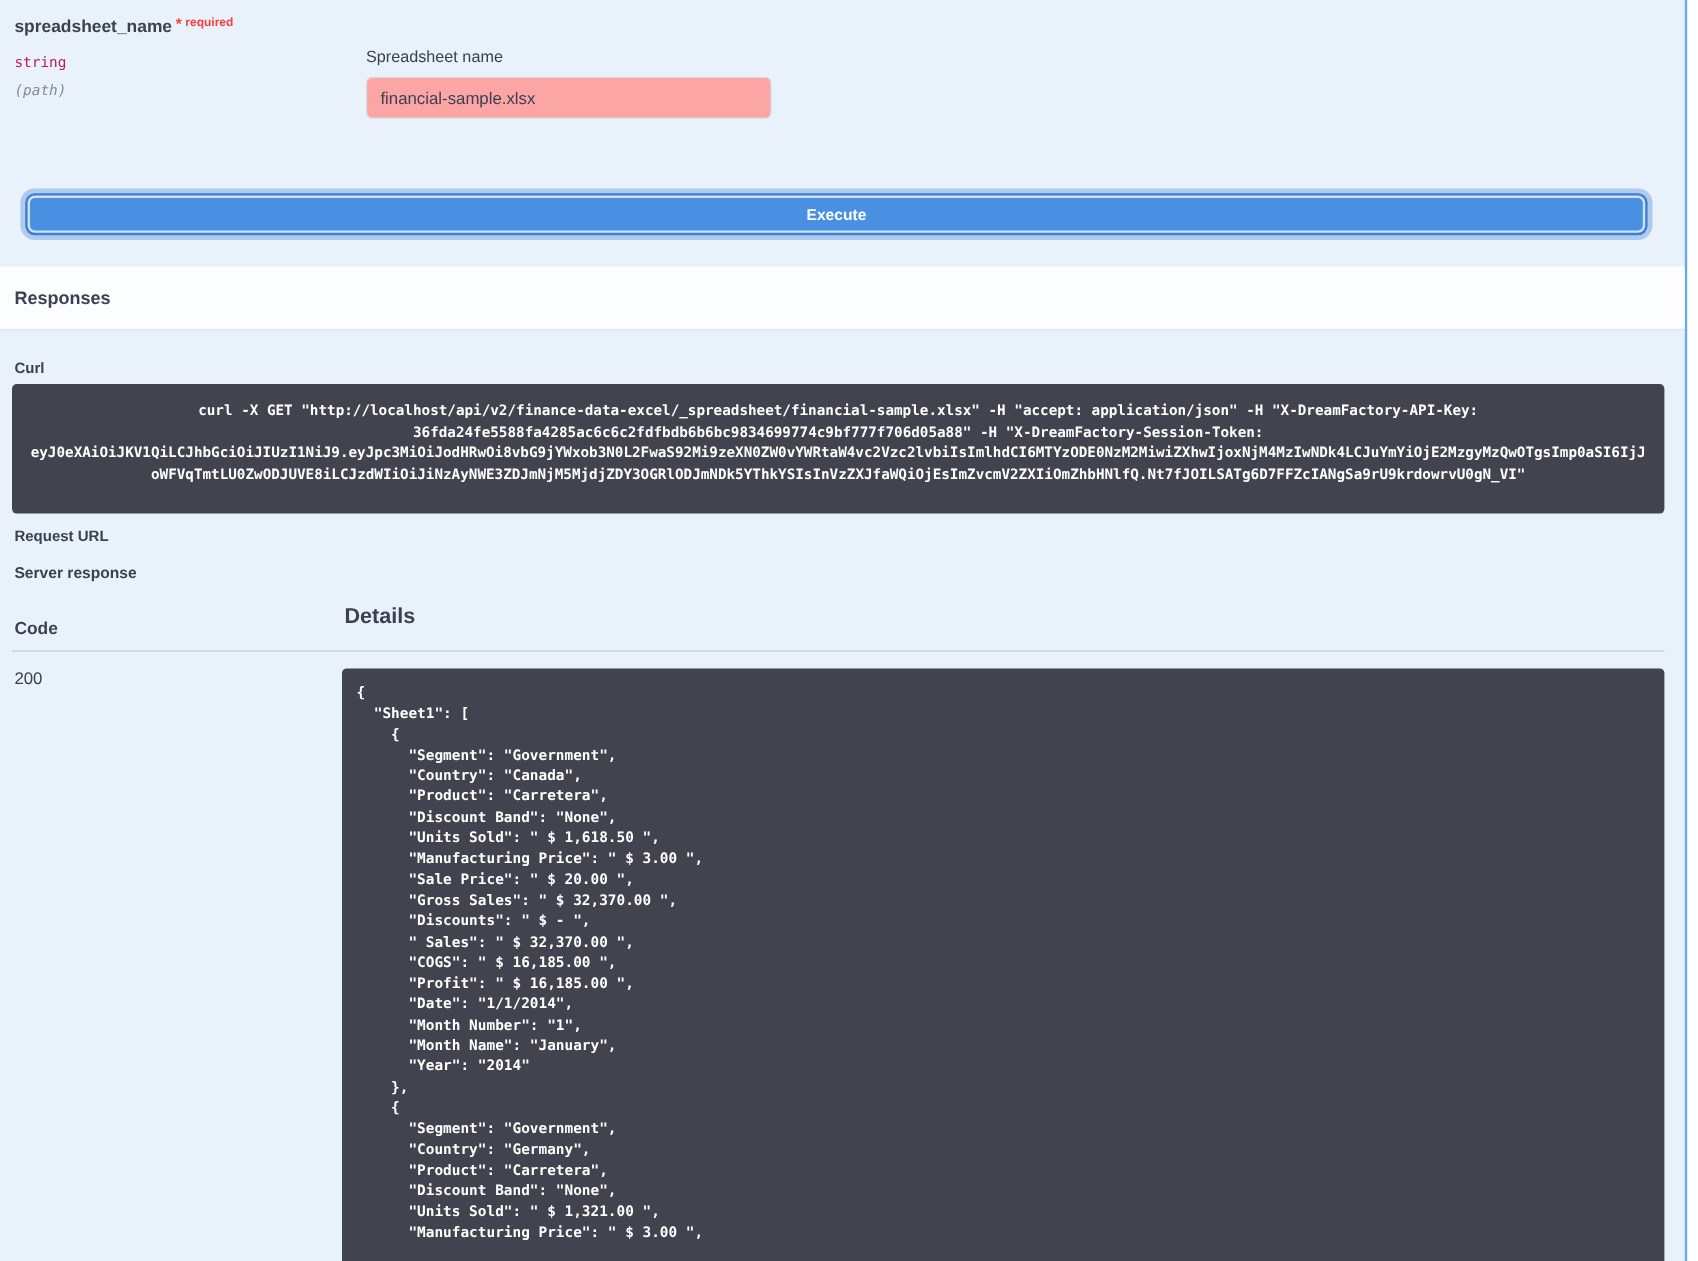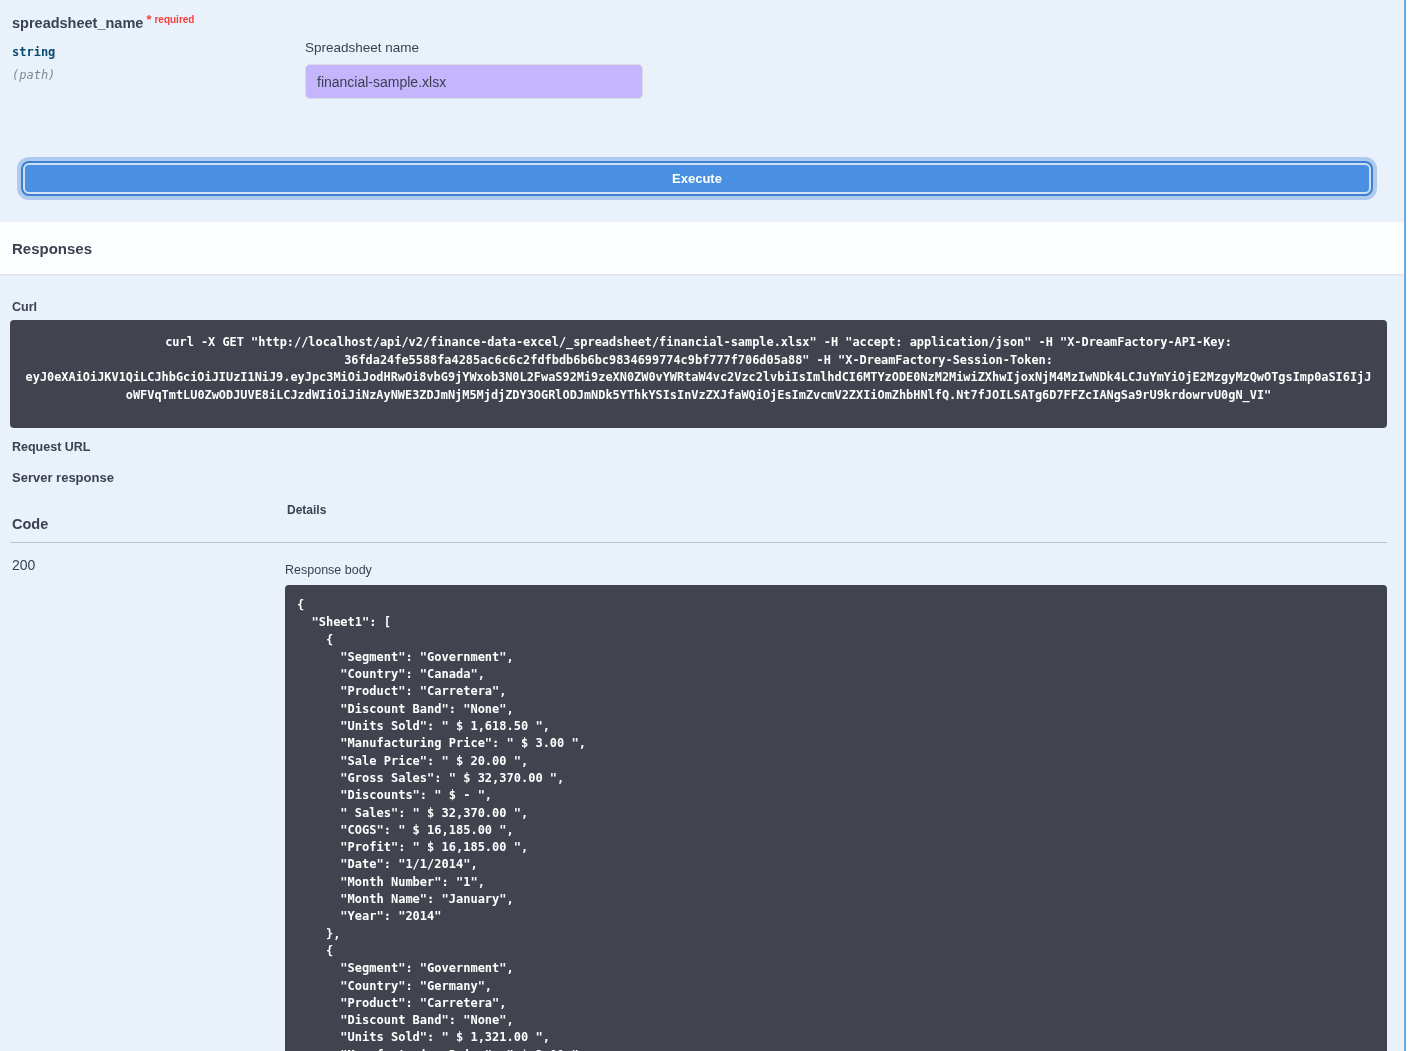--- a/index.html
+++ b/index.html
@@ -17,29 +17,29 @@
     background: #e9f1fa;
     border-right: 2px solid #6aabed;
   }
 
   
   .params-row { display: flex; padding: 14px 0 0 12px; }
   .param-meta { width: 293px; }
   .param-name { font-size: 14.5px; font-weight: bold; color: #3b4151; }
   .req-star { color: #f93e3e; font-size: 13px; font-weight: bold; vertical-align: top; margin-left: 3px; position: relative; top: -2px;}
   .req-label { color: #f93e3e; font-size: 10px; font-weight: bold; position: relative; top: -5px; margin-left: 3px; }
-  .param-type { font-family: "DejaVu Sans Mono", monospace; font-size: 12px; font-weight: bold; color: #0c4a6e; margin-top: 13px; }
+  .param-type { font-family: "DejaVu Sans Mono", monospace; font-size: 12px; font-weight: normal; color: #be185d; margin-top: 13px; }
   .param-in { font-family: "DejaVu Sans Mono", monospace; font-size: 12px; font-style: italic; color: #838a93; margin-top: 9px; }
   .param-desc { padding-top: 1px; margin-top: 25px; }
   .desc-label { font-size: 13.5px; color: #3b4151; }
   .param-input {
     margin-top: 9px; width: 338px; height: 35px;
     border: 1px solid #d8dde3; border-radius: 5px;
     padding: 0 11px; font-size: 14px; color: #3b4151;
-    background: #c4b5fd; outline: none;
+    background: #fca5a5; outline: none;
     font-family: "Liberation Sans", sans-serif;
   }
 
   
   .execute-wrapper { display: flex; margin: 64px 33px 0 23px; gap: 2px; }
   .btn {
     flex: 1; height: 31px; font-weight: bold; font-size: 13px;
     font-family: "Liberation Sans", sans-serif; cursor: pointer;
   }
   .btn-execute {
@@ -78,21 +78,21 @@
   }
   .url-block {
     padding: 10px 14px; font-size: 12px; line-height: 14px;
     white-space: pre; overflow: hidden;
   }
 
   .resp-table { margin-top: 18px; }
   .resp-thead { display: flex; border-bottom: 1px solid rgba(59,65,81,.25); padding: 0 0 10px 2px; }
   .col-code { width: 275px; }
   .resp-thead .col-code { font-size: 14.5px; font-weight: bold; color: #3b4151; margin-top: 13px; }
-  .resp-thead .col-details { font-size: 12px; font-weight: bold; color: #3b4151; }
+  .resp-thead .col-details { font-size: 18px; font-weight: bold; color: #3b4151; }
   .resp-row { display: flex; padding-top: 14px; }
   .status-code { font-size: 14px; color: #3b4151; padding-left: 2px; }
   .col-details { flex: 1; }
   .rb-label { font-size: 12.5px; color: #3b4151; margin: 6px 0 8px 0; }
   .response-block {
     padding: 12px; font-size: 12px; line-height: 17.3px;
     white-space: pre-wrap; word-break: break-all;
     min-height: 1200px;
   }
 </style>
@@ -136,21 +136,20 @@
     <div class="block-label server-label">Server response</div>
 
     <div class="resp-table">
       <div class="resp-thead">
         <div class="col-code">Code</div>
         <div class="col-details">Details</div>
       </div>
       <div class="resp-row">
         <div class="col-code status-code">200</div>
         <div class="col-details">
-          <div class="rb-label">Response body</div>
           <pre class="dark-block response-block">{
   "Sheet1": [
     {
       "Segment": "Government",
       "Country": "Canada",
       "Product": "Carretera",
       "Discount Band": "None",
       "Units Sold": " $ 1,618.50 ",
       "Manufacturing Price": " $ 3.00 ",
       "Sale Price": " $ 20.00 ",

